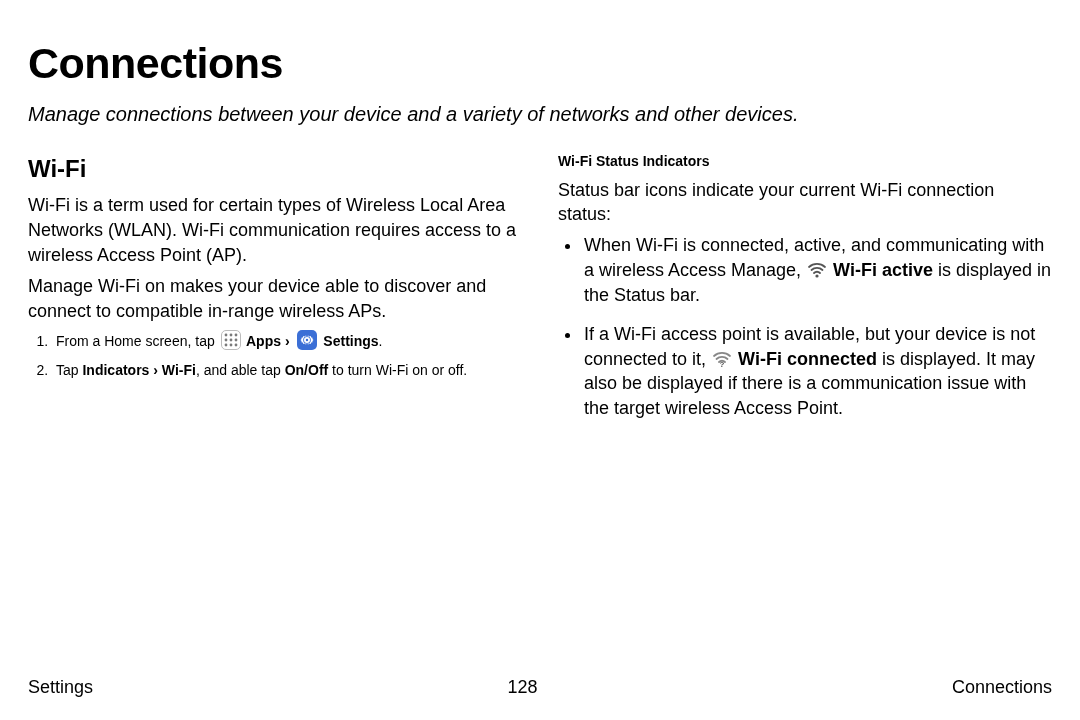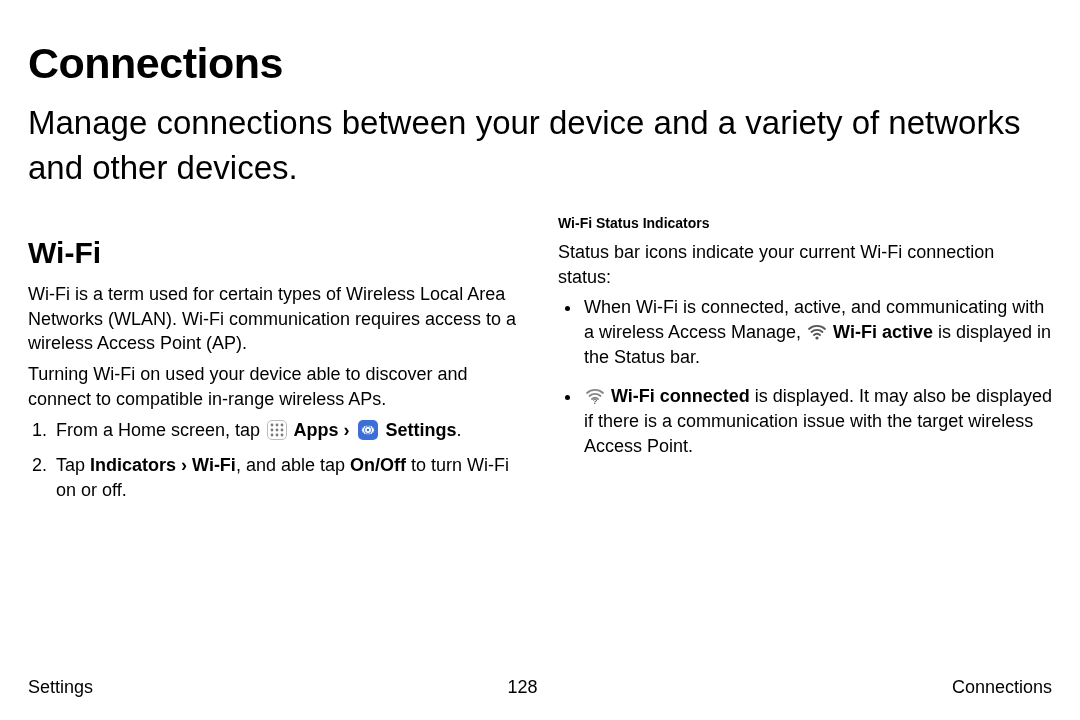--- a/index.html
+++ b/index.html
@@ -12,54 +12,55 @@
     position: relative;
     line-height: 1.38;
   }
   .page-title {
     font-size: 43px;
     font-weight: 700;
     letter-spacing: -0.5px;
     margin-bottom: 8px;
   }
   .page-intro {
-    font-size: 33px;
+    font-size: 20px;
     font-weight: 400;
     line-height: 1.35;
     margin-bottom: 24px;
+    font-style: italic;
   }
   .columns {
     display: flex;
     gap: 36px;
   }
   .col {
     flex: 1 1 50%;
     font-size: 18px;
   }
   .section-h2 {
-    font-size: 30px;
+    font-size: 24px;
     font-weight: 700;
     margin-bottom: 8px;
-    margin-top: 18px;
+    margin-top: 0;
   }
   .section-h3 {
     font-size: 14px;
     font-weight: 700;
     margin-top: 18px;
     margin-bottom: 6px;
   }
   .section-h3.first { margin-top: 0; }
   .para {
     font-size: 18px;
     margin-bottom: 6px;
   }
   ol.steps {
     list-style: decimal;
     padding-left: 24px;
-    font-size: 18px;
+    font-size: 14px;
   }
   ol.steps li { margin-bottom: 10px; padding-left: 4px; }
   ul.bullets {
     list-style: disc;
     padding-left: 24px;
     font-size: 18px;
   }
   ul.bullets li { margin-bottom: 14px; padding-left: 2px; }
   .bold { font-weight: 700; }
 
@@ -104,21 +105,21 @@
 <body>
 
 <h1 class="page-title">Connections</h1>
 <p class="page-intro">Manage connections between your device and a variety of networks and other devices.</p>
 
 <div class="columns">
   <div class="col">
     <h2 class="section-h2">Wi-Fi</h2>
     <p class="para">Wi-Fi is a term used for certain types of Wireless Local Area Networks (WLAN). Wi-Fi communication requires access to a wireless Access Point (AP).</p>
 
-    <p class="para">Turning Wi-Fi on used your device able to discover and connect to compatible in-range wireless APs.</p>
+    <p class="para">Manage Wi-Fi on makes your device able to discover and connect to compatible in-range wireless APs.</p>
 
     <ol class="steps">
       <li>
         <span>From a Home screen, tap </span><span class="icon-apps"><svg width="14" height="14" viewBox="0 0 14 14">
               <g fill="#7a7a7a">
                 <circle cx="2" cy="2" r="1.4"></circle>
                 <circle cx="7" cy="2" r="1.4"></circle>
                 <circle cx="12" cy="2" r="1.4"></circle>
                 <circle cx="2" cy="7" r="1.4"></circle>
                 <circle cx="7" cy="7" r="1.4"></circle>
@@ -148,21 +149,21 @@
         <span>When Wi-Fi is connected, active, and communicating with a wireless Access Manage, </span><span class="icon-wifi"><svg width="20" height="18" viewBox="0 0 20 18">
               <g fill="none" stroke="#555" stroke-width="1.8" stroke-linecap="round">
                 <path d="M2 6 A12 12 0 0 1 18 6"></path>
                 <path d="M4.5 9 A8 8 0 0 1 15.5 9"></path>
                 <path d="M7 12 A4.2 4.2 0 0 1 13 12"></path>
               </g>
               <circle cx="10" cy="15" r="1.6" fill="#555"></circle>
             </svg></span><span class="bold"> Wi-Fi active</span><span> is displayed in the Status bar.</span>
       </li>
       <li>
-        <span class="icon-wifi"><svg width="20" height="18" viewBox="0 0 20 18">
+        <span>If a Wi-Fi access point is available, but your device is not connected to it, </span><span class="icon-wifi"><svg width="20" height="18" viewBox="0 0 20 18">
               <g fill="none" stroke="#888" stroke-width="1.8" stroke-linecap="round">
                 <path d="M2 6 A12 12 0 0 1 18 6"></path>
                 <path d="M4.5 9 A8 8 0 0 1 15.5 9"></path>
                 <path d="M7 12 A4.2 4.2 0 0 1 13 12"></path>
               </g>
               <text x="10" y="17" text-anchor="middle" font-size="8" font-weight="700" fill="#555">?</text>
             </svg></span><span class="bold"> Wi-Fi connected</span><span> is displayed. It may also be displayed if there is a communication issue with the target wireless Access Point.</span>
       </li>
     </ul>
   </div>

